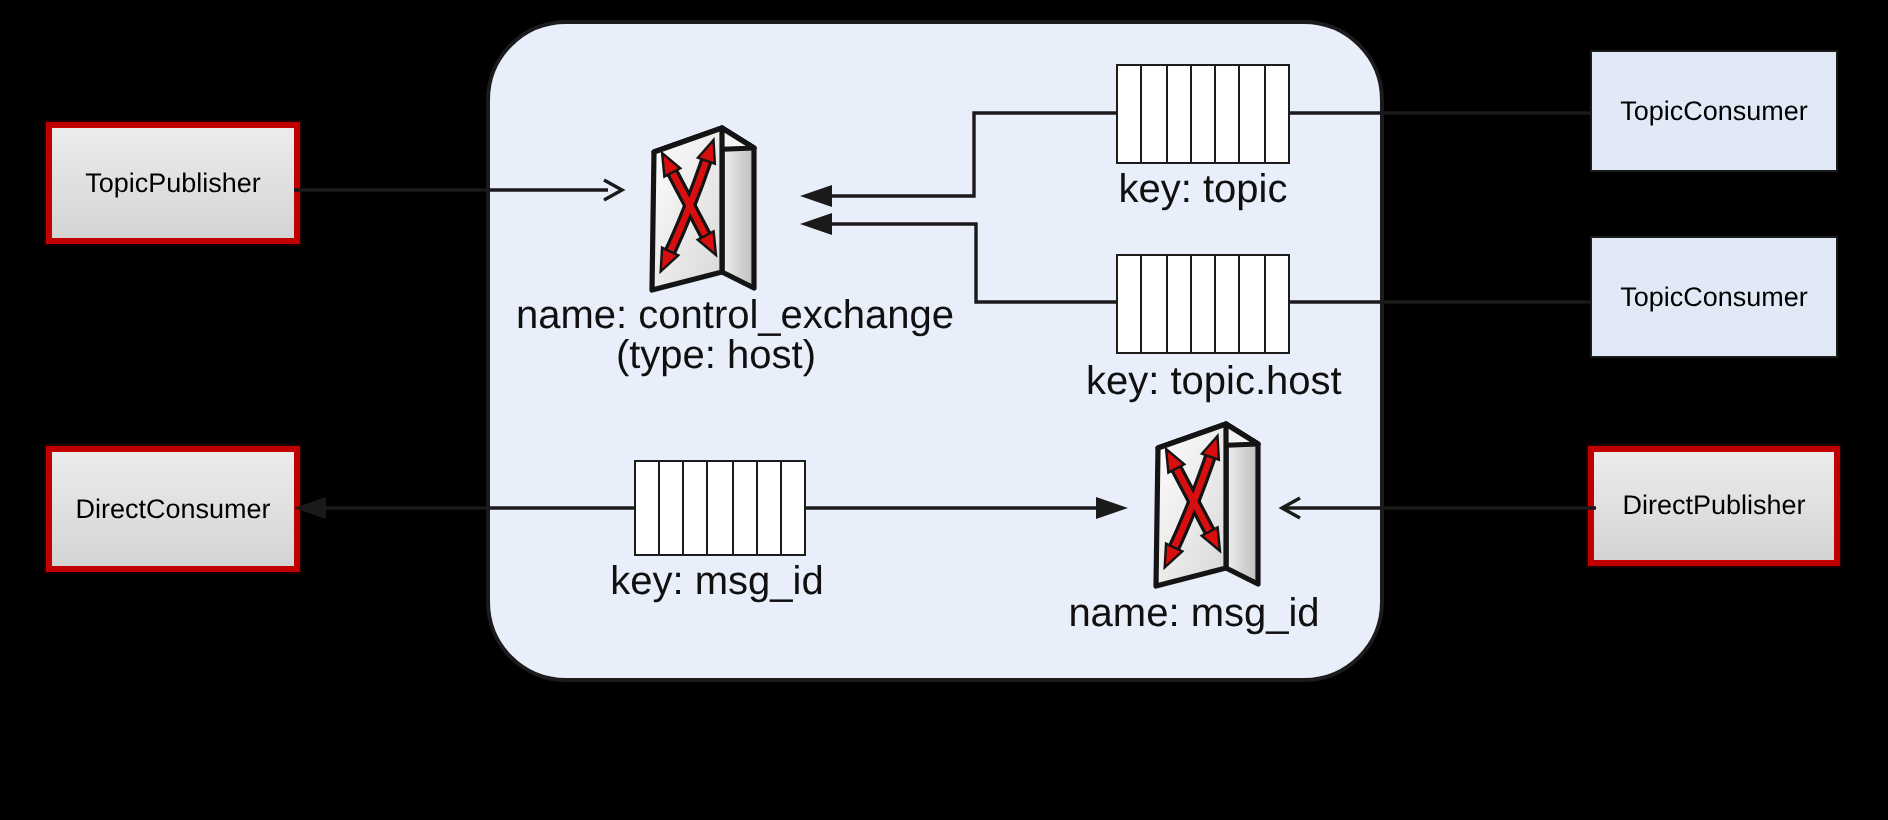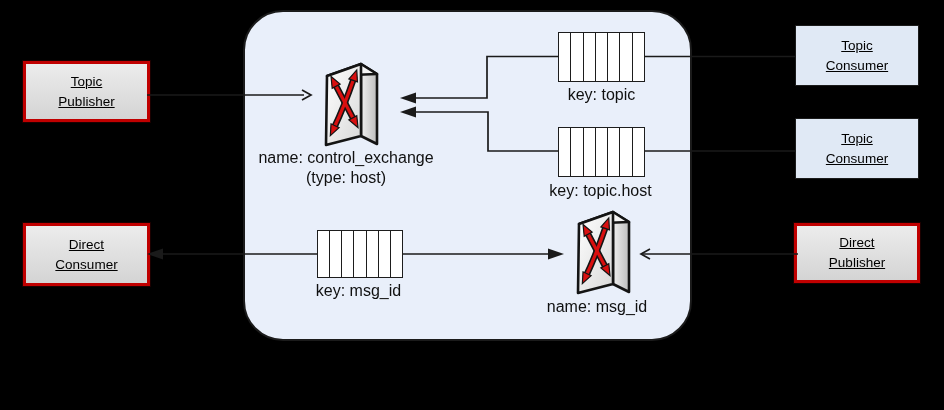--- a/index.html
+++ b/index.html
@@ -6,41 +6,41 @@
   .stage{
     position:relative;width:944px;height:410px;background:#000;overflow:hidden;
     font-family:"Liberation Sans", sans-serif;color:#000;
   }
   .panel{
     position:absolute;left:243px;top:10px;width:449px;height:331px;
     box-sizing:border-box;background:#e9effa;border:2px solid #1b1b1b;border-radius:40px;
     z-index:1;
   }
   .node{
-    position:absolute;box-sizing:border-box;display:flex;flex-direction:column;
+    position:absolute;box-sizing:border-box;display:flex;flex-direction:row;
     align-items:center;justify-content:center;text-align:center;
-    font-size:13.5px;line-height:20px;z-index:2;text-decoration:underline;
+    font-size:13.5px;line-height:20px;z-index:2;
   }
   .node-red{
     border:3px solid #c00000;
     background:linear-gradient(180deg,#ececec 0%,#d4d4d4 100%);
     box-shadow:0 0 0 1px #1c0000;
   }
   .node-blue{
     border:1.5px solid #1b1b1b;
     background:#e0e9f5;
   }
   .queue{
     position:absolute;box-sizing:border-box;display:flex;background:#fff;
     border:1.6px solid #1d1d1d;z-index:4;
   }
   .queue .cell{flex:1;border-right:1.3px solid #1d1d1d;}
   .queue .cell:last-child{border-right:none;}
   .diagram-label{
-    position:absolute;text-align:center;font-size:16px;line-height:20px;
+    position:absolute;text-align:center;font-size:20px;line-height:20px;
     color:#101010;z-index:4;white-space:nowrap;
   }
   .connector-layer{position:absolute;left:0;top:0;width:944px;height:410px;z-index:3;}
   .exchange{position:absolute;width:72px;height:90px;z-index:4;}
 </style>
 </head>
 <body>
 
 <div class="stage">
 
@@ -170,21 +170,21 @@
   <div class="queue" style="left:317px;top:230px;width:86px;height:48px;">
     <div class="cell"></div>
       <div class="cell"></div>
       <div class="cell"></div>
       <div class="cell"></div>
       <div class="cell"></div>
       <div class="cell"></div>
       <div class="cell"></div>
   </div>
 
-  <div class="diagram-label" style="left:246px;top:148px;width:200px;">
+  <div class="diagram-label" style="left:246px;top:148px;width:200px;padding-left:12px;">
     <div>name: control_exchange</div>
     <div>(type: host)</div>
   </div>
   <div class="diagram-label" style="left:497px;top:297px;width:200px;">
     <div>name: msg_id</div>
   </div>
   <div class="diagram-label" style="left:558px;top:85px;width:87px;">key: topic</div>
   <div class="diagram-label" style="left:543px;top:181px;width:115px;">key: topic.host</div>
   <div class="diagram-label" style="left:301px;top:281px;width:115px;">key: msg_id</div>
 

